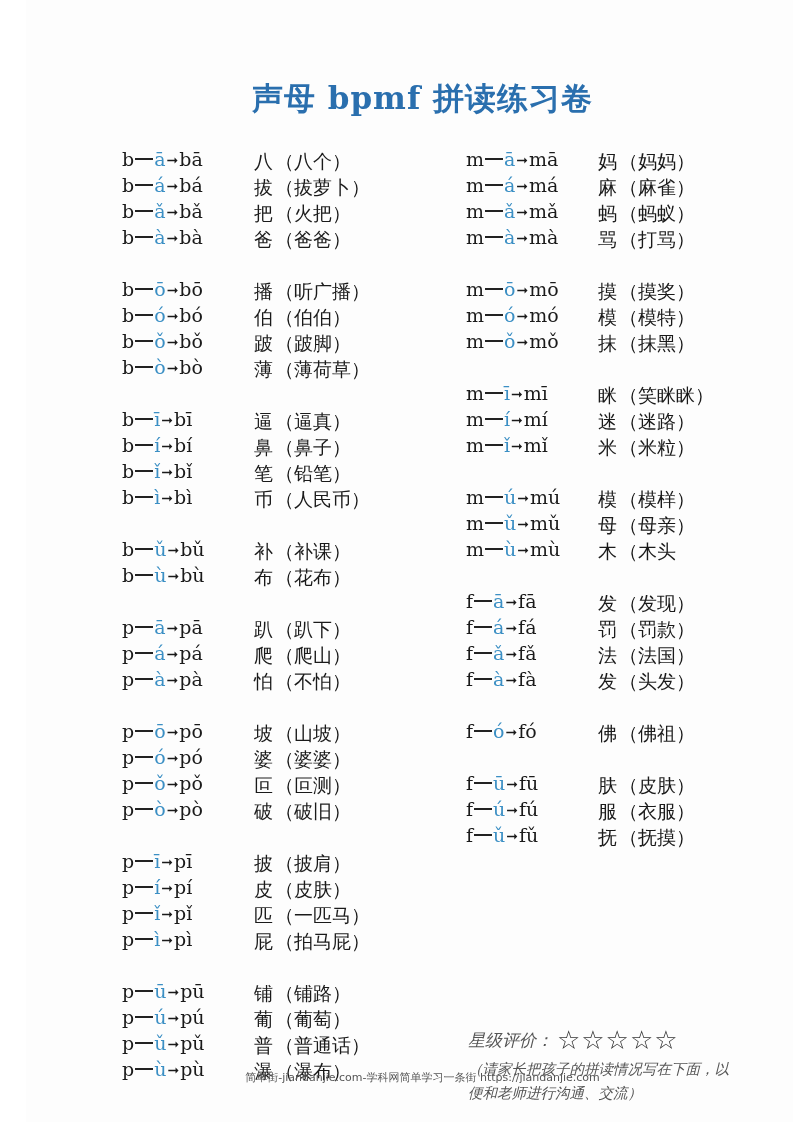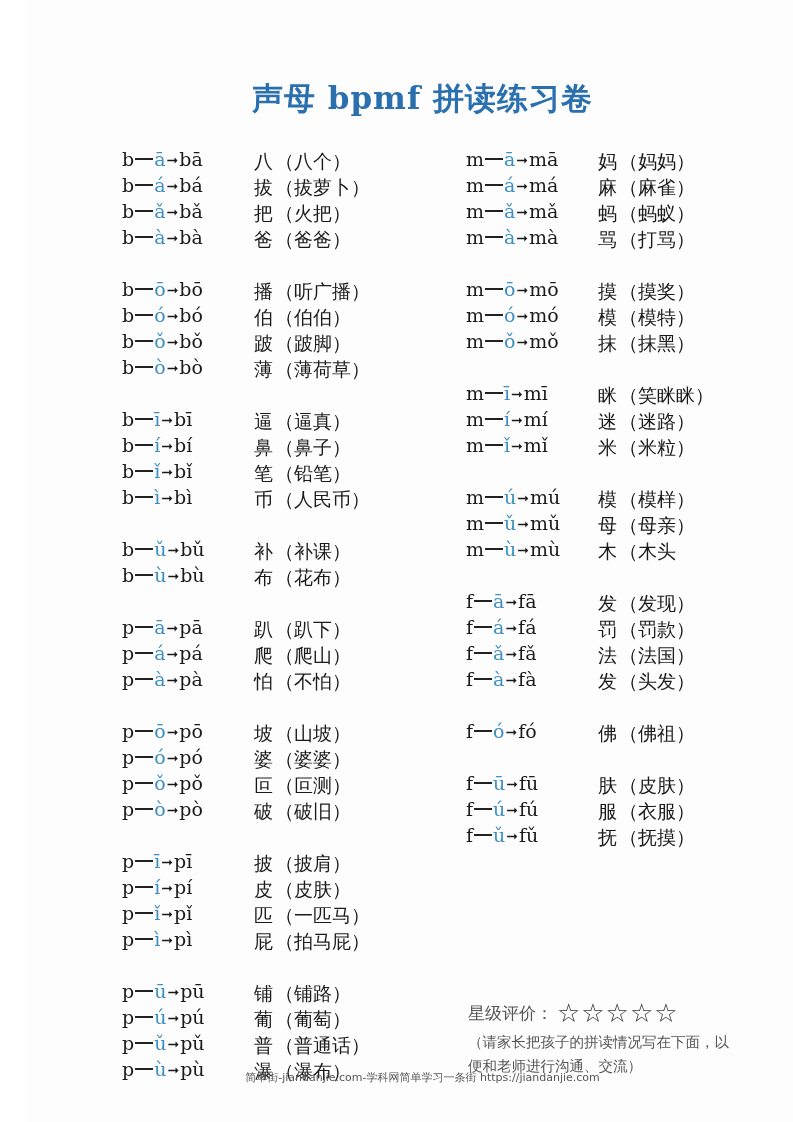--- a/index.html
+++ b/index.html
@@ -15,21 +15,21 @@
   .group { margin-bottom: 26px; }
   .row { height: 26px; line-height: 26px; font-size: 19px; white-space: nowrap; display: flex; align-items: flex-end; }
   .formula { display: inline-block; width: 132px; font-family: "DejaVu Serif", serif; }
   .ini { color: #1a1a1a; }
   .dash { display: inline-block; width: 18px; height: 2px; background: #222; vertical-align: middle; margin: 0 1px 4px 1px; }
   .fin { color: #3b8fc4; }
   .arrow { display: inline-block; font-size: 14px; margin: 0 1px; vertical-align: middle; position: relative; top: -1px; }
   .syl { color: #1a1a1a; }
   .char { font-family: "DejaVu Sans", sans-serif; font-size: 19px; }
   .word { font-family: "DejaVu Sans", sans-serif; font-size: 19px; margin-left: 2px; }
-  .rating { position: absolute; left: 442px; top: 998px; width: 320px; color: #555; }
+  .rating { position: absolute; left: 442px; top: 1025px; width: 320px; color: #555; font-style: italic; }
   .rating-line { font-size: 17px; font-family: "DejaVu Sans", sans-serif; display: flex; align-items: center; }
   .stars { color: #333; font-size: 26px; letter-spacing: 1px; margin-left: 4px; }
   .note { font-size: 14.5px; font-family: "DejaVu Sans", sans-serif; line-height: 24px; margin-top: 2px; color: #555; }
   .watermark { position: absolute; left: 0; width: 793px; top: 1070px; text-align: center;
                font-family: "DejaVu Sans", sans-serif; font-size: 11px; color: #555; background: transparent; }
 </style>
 </head>
 <body>
 
 <div class="page">

